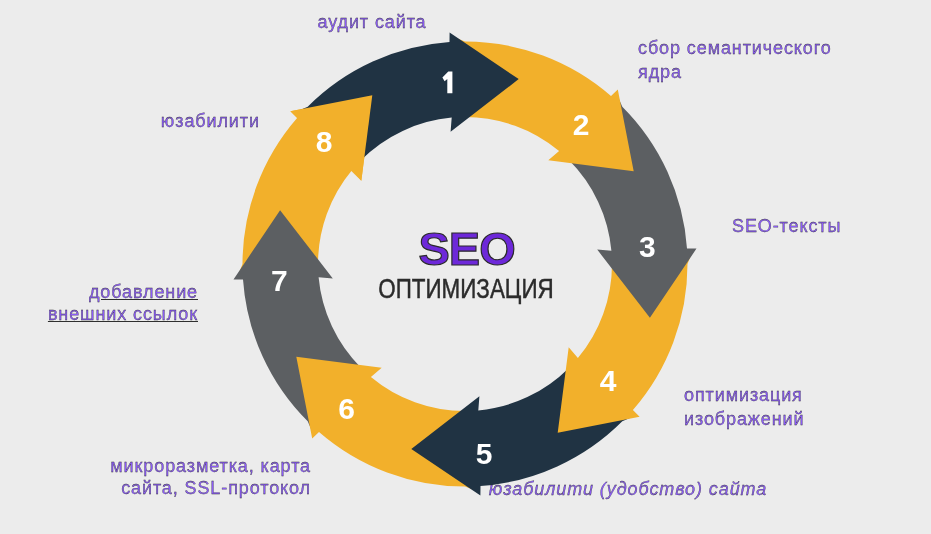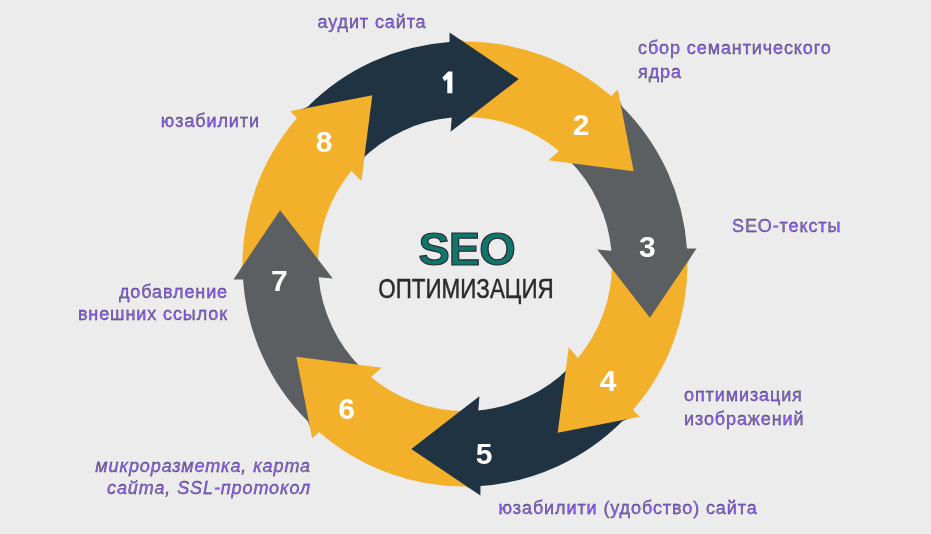--- a/index.html
+++ b/index.html
@@ -1,20 +1,20 @@
 <!DOCTYPE html>
 <html><head><meta charset="utf-8">
 <style>
 html,body{margin:0;padding:0;}
 body{width:931px;height:534px;position:relative;background:#ececec;overflow:hidden;
  font-family:"Liberation Sans", sans-serif;}
 .lbl{position:absolute;font-size:18px;line-height:24px;color:#8b5cf6;white-space:nowrap;letter-spacing:0.9px;-webkit-text-stroke:0.3px #2f2f2f;}
 .lh22{line-height:22px;}
 #seo{position:absolute;left:466.6px;top:224.8px;transform:translateX(-50%);
- font-size:47px;line-height:47px;font-weight:bold;color:#0f766e;letter-spacing:-1px;
+ font-size:47px;line-height:47px;font-weight:bold;color:#6d28d9;letter-spacing:-1px;
  -webkit-text-stroke:1.2px #2b2b2b;}
 #opt{position:absolute;left:466px;top:274.6px;transform:translateX(-50%) scaleX(0.8);transform-origin:center;
  font-size:28px;line-height:28px;color:#2b2b2b;-webkit-text-stroke:0.5px #2b2b2b;white-space:nowrap;}
 </style></head>
 <body>
 <svg width="931" height="534" viewBox="0 0 931 534" xmlns="http://www.w3.org/2000/svg" style="position:absolute;left:0;top:0">
     <path d="M 236.5 279.2 L 242.5 264.0 A 222.5 222.5 0 0 1 297.1 118.0 L 290.4 111.2 L 372.3 95.3 L 361.3 180.7 L 352.1 169.9 A 147.0 147.0 0 0 0 318.0 264.0 L 330.3 278.6 L 278.2 217.4 Z" fill="#f2b02b"></path>
     <path d="M 314.2 436.3 L 307.7 421.3 A 222.5 222.5 0 0 1 243.0 279.5 L 233.5 279.4 L 280.1 210.3 L 332.8 278.4 L 318.6 277.3 A 147.0 147.0 0 0 0 361.1 367.9 L 380.1 369.6 L 300.0 363.1 Z" fill="#5c5f62"></path>
     <path d="M 480.2 492.5 L 465.0 486.5 A 222.5 222.5 0 0 1 319.0 431.9 L 312.2 438.6 L 296.3 356.7 L 381.7 367.7 L 370.9 376.9 A 147.0 147.0 0 0 0 465.0 411.0 L 479.6 398.7 L 418.4 450.8 Z" fill="#f2b02b"></path>
     <path d="M 637.3 414.8 L 622.3 421.3 A 222.5 222.5 0 0 1 480.5 486.0 L 480.4 495.5 L 411.3 448.9 L 479.4 396.2 L 478.3 410.4 A 147.0 147.0 0 0 0 568.9 367.9 L 570.6 348.9 L 564.1 429.0 Z" fill="#203343"></path>
@@ -30,18 +30,18 @@
     <text x="484.0" y="463.5" text-anchor="middle" font-family="Liberation Sans, sans-serif" font-weight="bold" font-size="30" fill="#ffffff">5</text>
     <text x="346.5" y="418.5" text-anchor="middle" font-family="Liberation Sans, sans-serif" font-weight="bold" font-size="30" fill="#ffffff">6</text>
     <text x="279.3" y="291.0" text-anchor="middle" font-family="Liberation Sans, sans-serif" font-weight="bold" font-size="30" fill="#ffffff">7</text>
     <text x="324.0" y="151.7" text-anchor="middle" font-family="Liberation Sans, sans-serif" font-weight="bold" font-size="30" fill="#ffffff">8</text>
   </svg>
 
 <div class="lbl" style="left:372px; top:9.7px; transform:translateX(-50%); text-align:center;">аудит сайта</div>
 <div class="lbl" style="left:626px; top:36.1px;margin-left:12px;">сбор семантического<br>ядра</div>
 <div class="lbl" style="left:732px; top:214.2px;">SEO-тексты</div>
 <div class="lbl" style="left:684px; top:383.1px;">оптимизация<br>изображений</div>
-<div class="lbl" style="left:628px; top:496px; transform:translateX(-50%); text-align:center;">юзабилити (удобство) сайта</div>
-<div class="lbl lh22" style="right:620px; top:454.9px; text-align:right;font-style:italic;">микроразметка, карта<br>сайта, SSL-протокол</div>
-<div class="lbl lh22" style="right:703px; top:280.5px; text-align:right;">добавление<br>внешних ссылок</div>
+<div class="lbl" style="left:628px; top:477px; transform:translateX(-50%); text-align:center;font-style:italic;">юзабилити (удобство) сайта</div>
+<div class="lbl lh22" style="right:620px; top:454.9px; text-align:right;">микроразметка, карта<br>сайта, SSL-протокол</div>
+<div class="lbl lh22" style="right:733px; top:280.5px; text-align:right;text-decoration:underline;">добавление<br>внешних ссылок</div>
 <div class="lbl" style="left:210.4px; top:109.2px; transform:translateX(-50%); text-align:center;">юзабилити</div>
 <div id="seo">SEO</div>
 <div id="opt">ОПТИМИЗАЦИЯ</div>
 
 </body></html>

